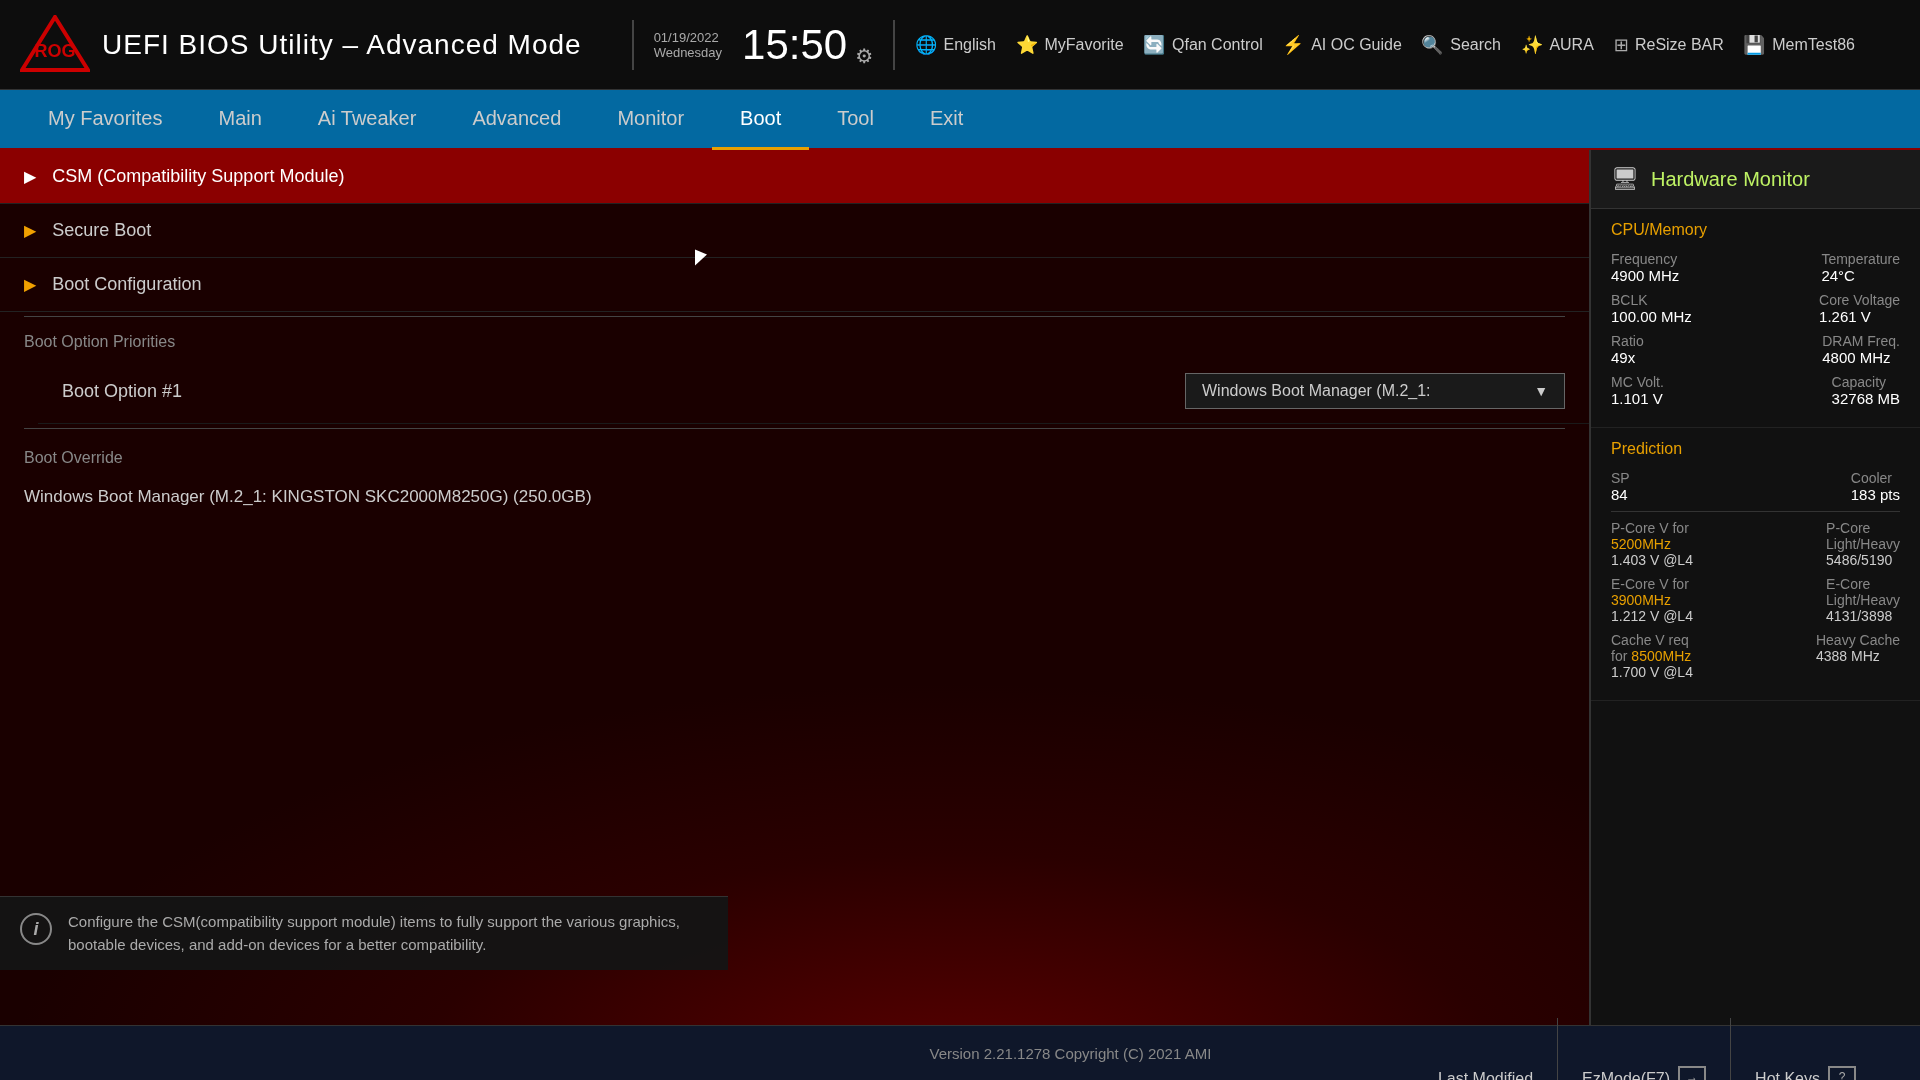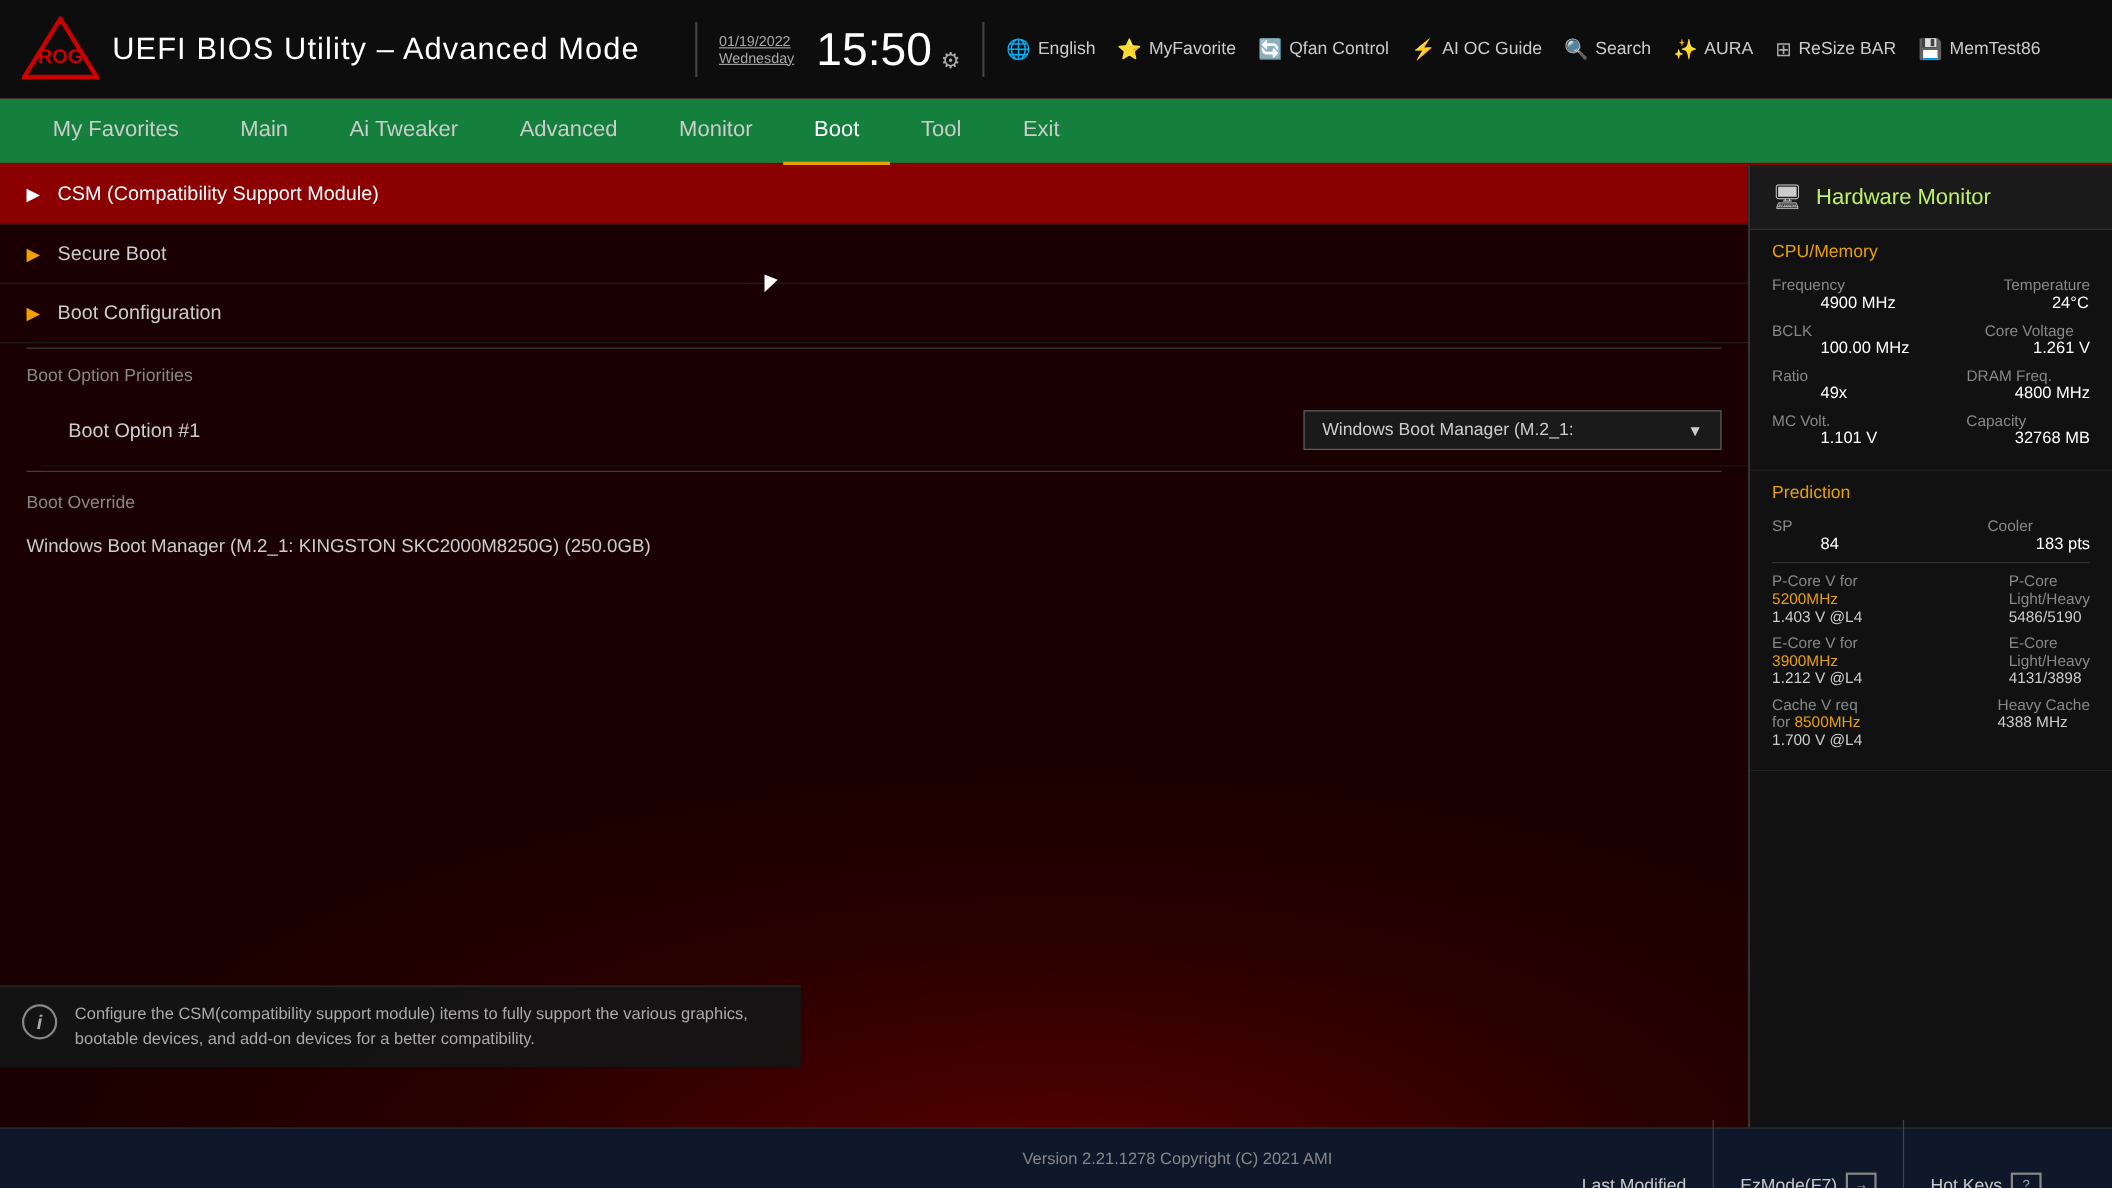--- a/index.html
+++ b/index.html
@@ -53,21 +53,20 @@
       font-weight: 300;
       letter-spacing: 1px;
     }
 
     .datetime-block {
       display: flex;
       flex-direction: column;
       color: #aaa;
       font-size: 13px;
       margin-right: 20px;
-      text-decoration: underline;
     }
 
     .time-display {
       color: #ffffff;
       font-size: 42px;
       font-weight: 200;
       line-height: 1;
       display: flex;
       align-items: flex-end;
       gap: 8px;
@@ -105,21 +104,21 @@
 
     .toolbar-item .icon {
       font-size: 18px;
       color: #aaa;
     }
 
     
     .navbar {
       position: relative;
       z-index: 10;
-      background: #15803d;
+      background: #0369a1;
       height: 60px;
       display: flex;
       align-items: stretch;
       padding: 0 20px;
       border-bottom: 2px solid #8b0000;
     }
 
     .nav-item {
       display: flex;
       align-items: center;
@@ -323,21 +322,20 @@
 
     .hw-value {
       color: #cccccc;
       font-size: 14px;
     }
 
     .hw-value-bold {
       color: #ffffff;
       font-size: 15px;
       font-weight: 500;
-      margin-left: 44px;
     }
 
     .hw-divider {
       height: 1px;
       background: #333;
       margin: 8px 0;
     }
 
     .highlight-yellow {
       color: #e8a000 !important;

